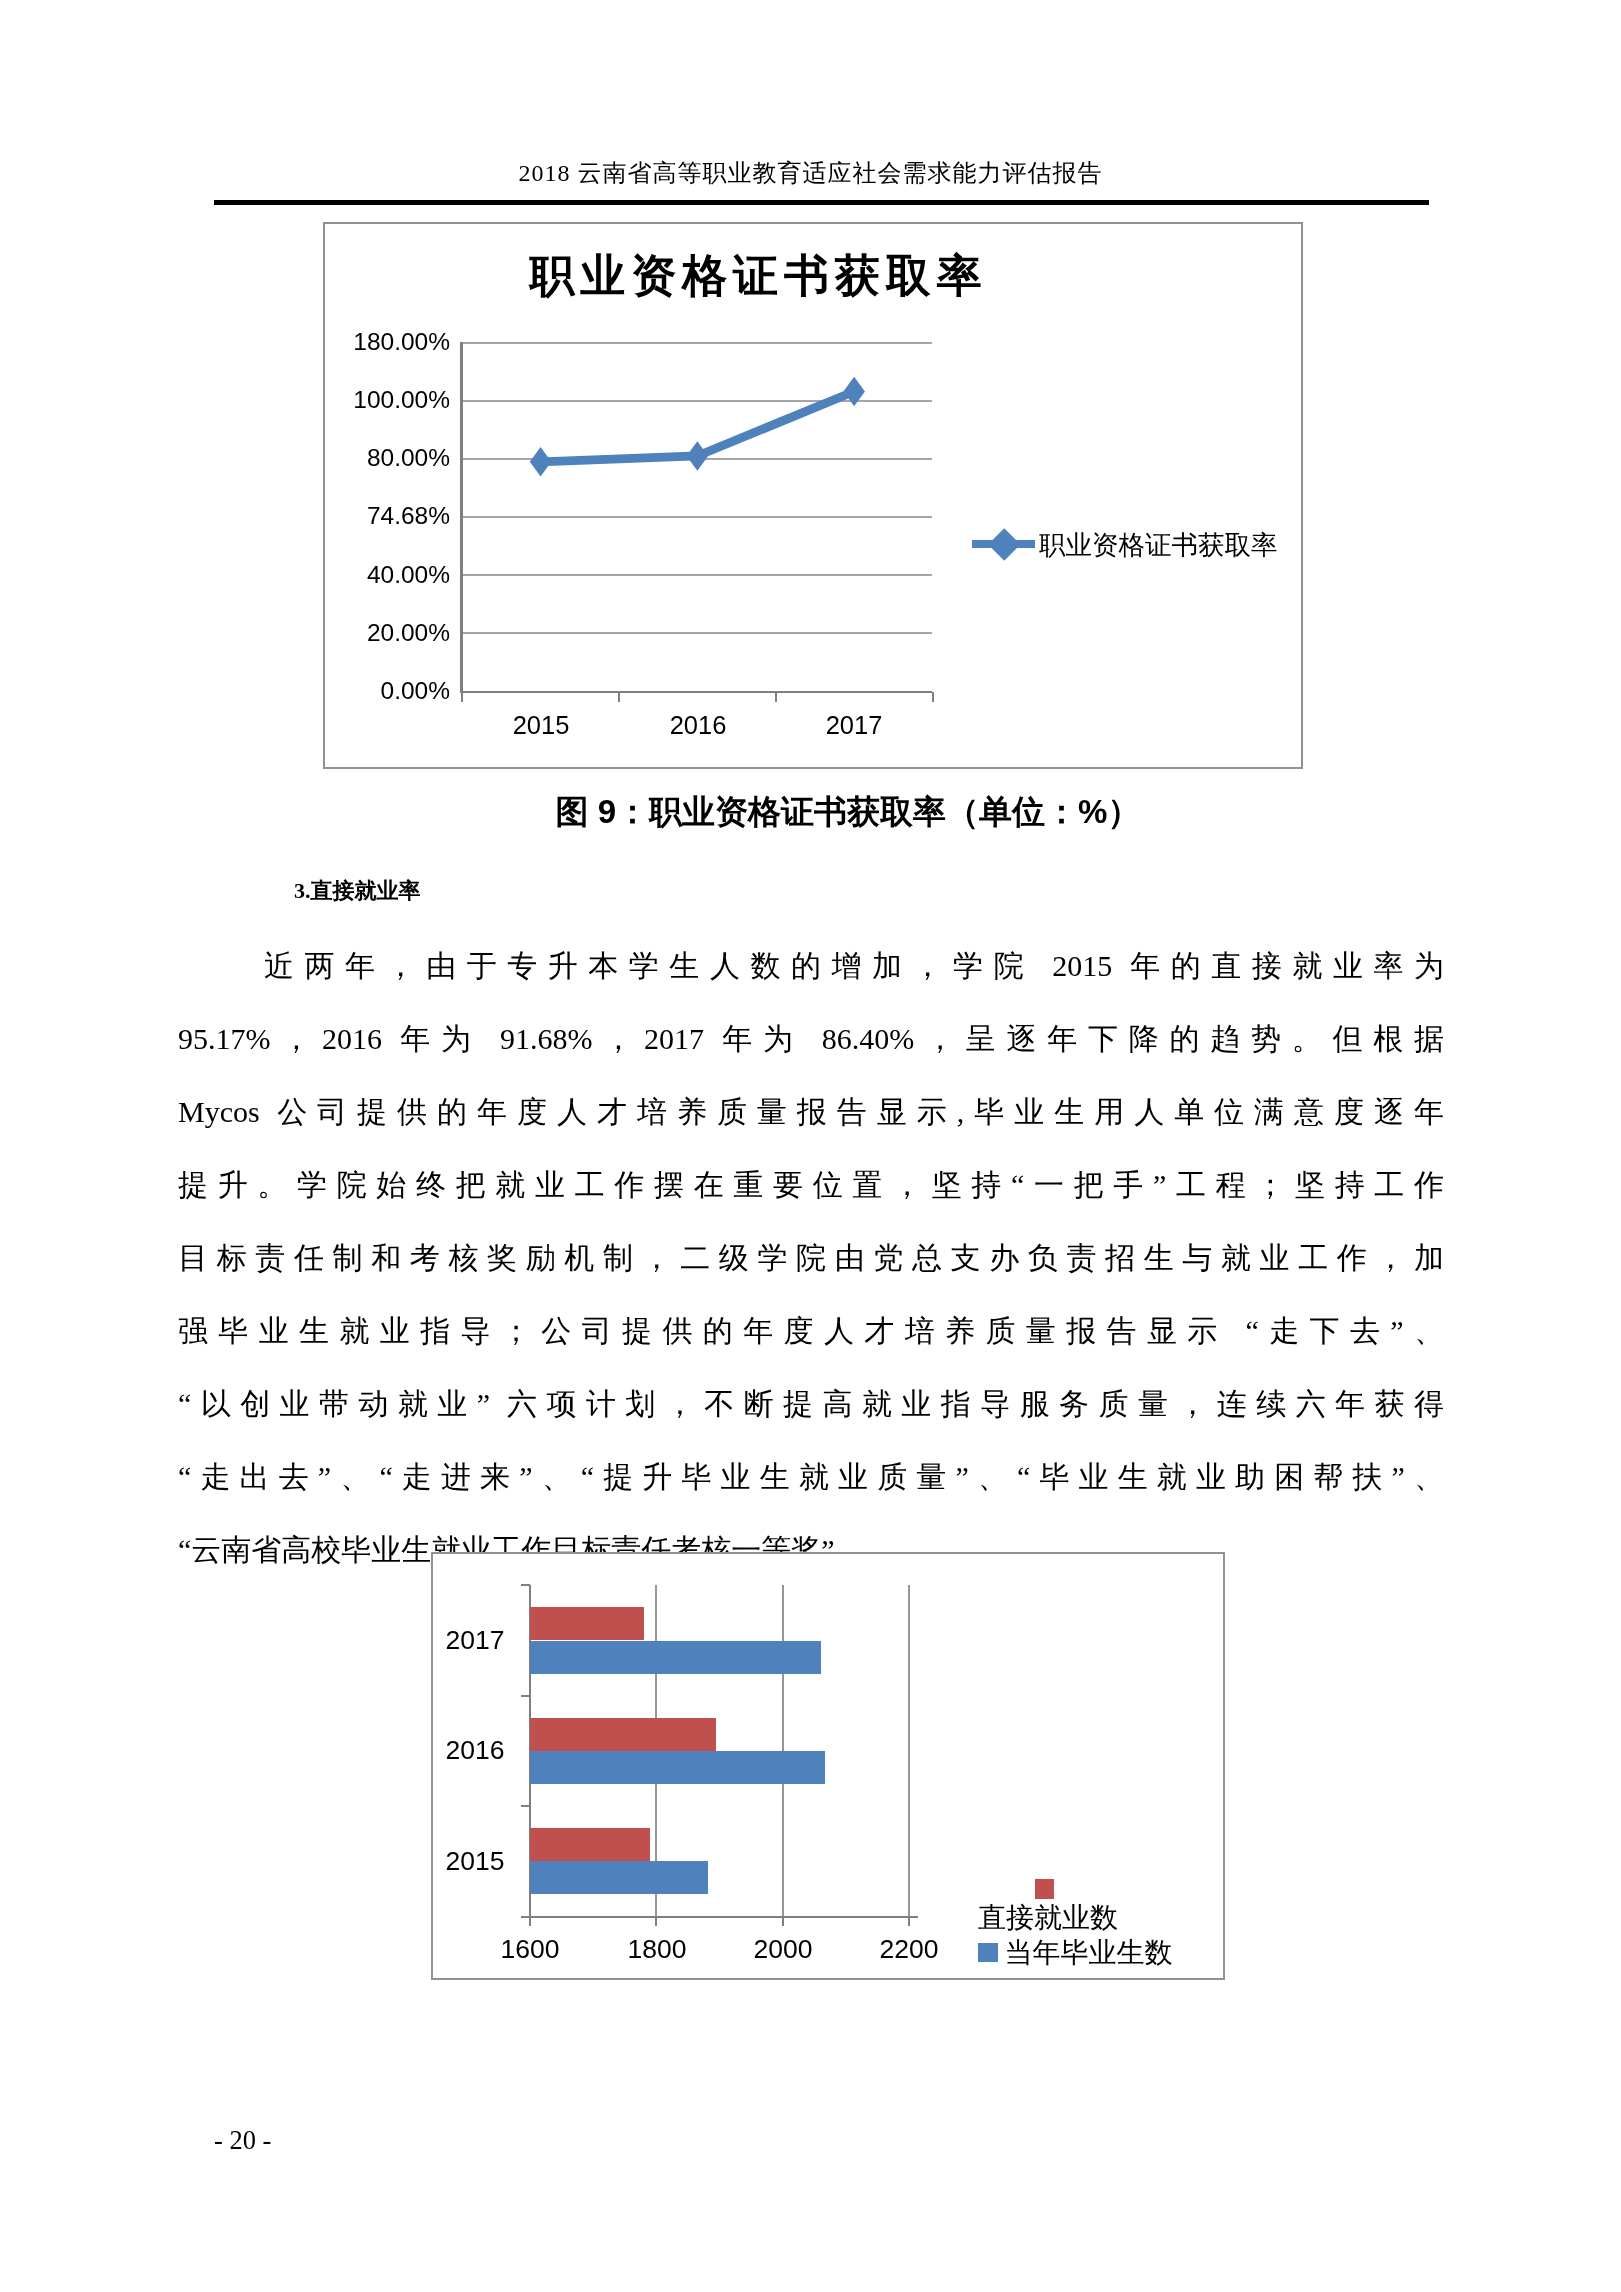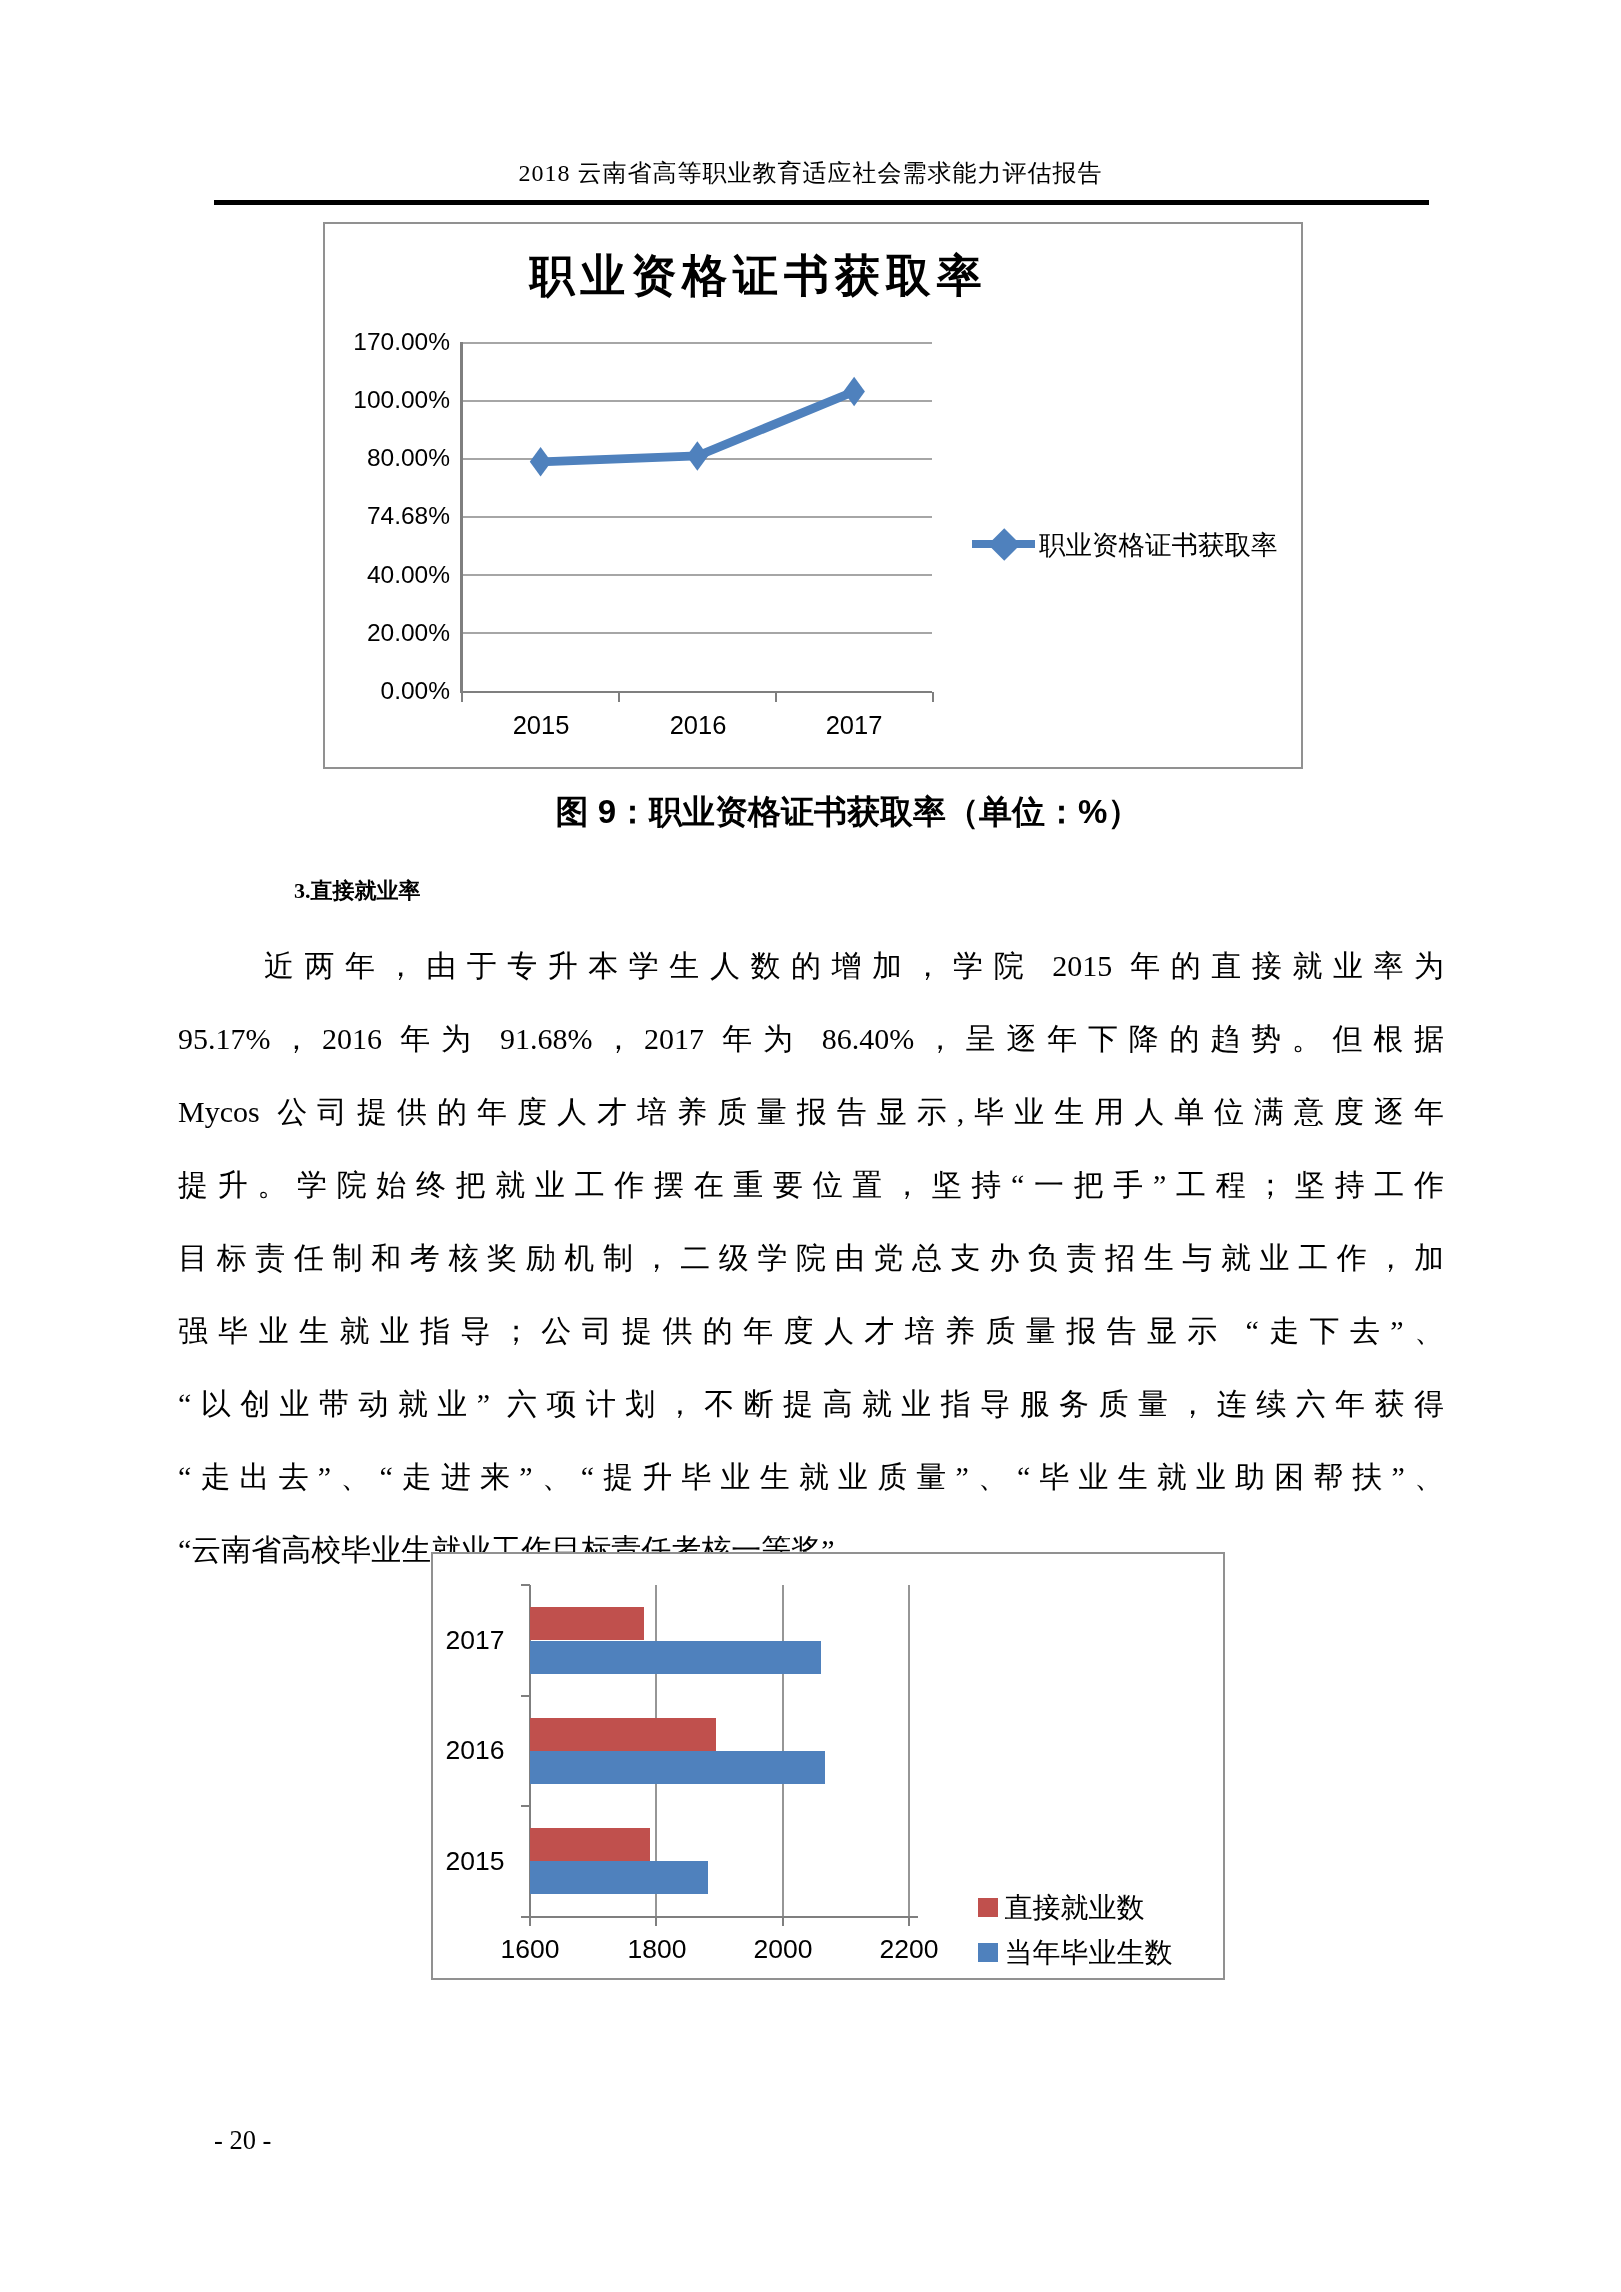--- a/index.html
+++ b/index.html
@@ -12,21 +12,21 @@
   #fig9{left:323px;top:222px;width:980px;height:547px;}
   #fig10{left:431px;top:1552px;width:794px;height:428px;}
   .fig9-title{position:absolute;left:0;top:21.6px;width:867px;text-align:center;
               font-family:"Liberation Sans",sans-serif;font-weight:bold;font-size:45px;letter-spacing:5.9px;}
   .f9-legend{position:absolute;left:645px;top:299px;width:323px;height:43px;}
   .f9-legend-line{position:absolute;left:2px;top:16.7px;width:63px;height:8.8px;background:#4F81BD;}
   .f9-legend-diamond{position:absolute;left:22.5px;top:9.8px;width:22.5px;height:22.5px;background:#4F81BD;transform:rotate(45deg);}
   .f9-legend-label{position:absolute;left:69px;top:3.9px;font-family:"Liberation Sans",sans-serif;font-size:26.5px;white-space:nowrap;}
   .f10-legend{position:absolute;left:545px;top:165px;width:245px;}
   .f10-lrow{position:absolute;left:0;height:39px;display:flex;align-items:center;}
-  .f10-lrow.r0{top:169px;}
+  .f10-lrow.r0{top:160px;flex-direction:column;}
   .f10-lrow.r1{top:214px;}
   .swatch{width:19.6px;height:19.6px;margin-right:6.9px;flex:0 0 auto;}
   .f10-llabel{font-family:"Liberation Sans",sans-serif;font-size:28px;white-space:nowrap;}
   .caption{position:absolute;font-family:"Liberation Sans",sans-serif;font-weight:bold;font-size:33px;}
   .cap9{left:294px;top:790px;width:1108px;text-align:center;}
   .cap10{left:0;top:2041px;width:100%;text-align:center;}
   .sec-heading{position:absolute;left:294px;top:876px;font-weight:bold;font-size:22px;
                font-family:"Liberation Serif",serif;}
   .para{position:absolute;left:178px;top:929px;width:1266px;font-size:30px;
         font-family:"Liberation Serif",serif;}
@@ -44,21 +44,21 @@
   <div class="hdr-rule"></div>
 
   <div class="chartbox" id="fig9">
     <div class="fig9-title">职业资格证书获取率</div>
     <div class="f9-legend">
       <div class="f9-legend-line"></div>
       <div class="f9-legend-diamond"></div>
       <div class="f9-legend-label">职业资格证书获取率</div>
     </div>
   <div style="position: absolute; left: 137px; top: 118px; width: 470px; height: 2px; background: rgb(166, 166, 166);"></div>
-      <div style="position: absolute; left: 0px; top: 104px; width: 125px; text-align: right; font: 24.5px &quot;Liberation Sans&quot;, sans-serif;">170.00%</div>
+      <div style="position: absolute; left: 0px; top: 104px; width: 125px; text-align: right; font: 24.5px &quot;Liberation Sans&quot;, sans-serif;">180.00%</div>
       <div style="position: absolute; left: 137px; top: 176px; width: 470px; height: 2px; background: rgb(166, 166, 166);"></div>
       <div style="position: absolute; left: 0px; top: 162px; width: 125px; text-align: right; font: 24.5px &quot;Liberation Sans&quot;, sans-serif;">100.00%</div>
       <div style="position: absolute; left: 137px; top: 234px; width: 470px; height: 2px; background: rgb(166, 166, 166);"></div>
       <div style="position: absolute; left: 0px; top: 220px; width: 125px; text-align: right; font: 24.5px &quot;Liberation Sans&quot;, sans-serif;">80.00%</div>
       <div style="position: absolute; left: 137px; top: 292px; width: 470px; height: 2px; background: rgb(166, 166, 166);"></div>
       <div style="position: absolute; left: 0px; top: 278px; width: 125px; text-align: right; font: 24.5px &quot;Liberation Sans&quot;, sans-serif;">74.68%</div>
       <div style="position: absolute; left: 137px; top: 350px; width: 470px; height: 2px; background: rgb(166, 166, 166);"></div>
       <div style="position: absolute; left: 0px; top: 337px; width: 125px; text-align: right; font: 24.5px &quot;Liberation Sans&quot;, sans-serif;">40.00%</div>
       <div style="position: absolute; left: 137px; top: 408px; width: 470px; height: 2px; background: rgb(166, 166, 166);"></div>
       <div style="position: absolute; left: 0px; top: 395px; width: 125px; text-align: right; font: 24.5px &quot;Liberation Sans&quot;, sans-serif;">20.00%</div>

